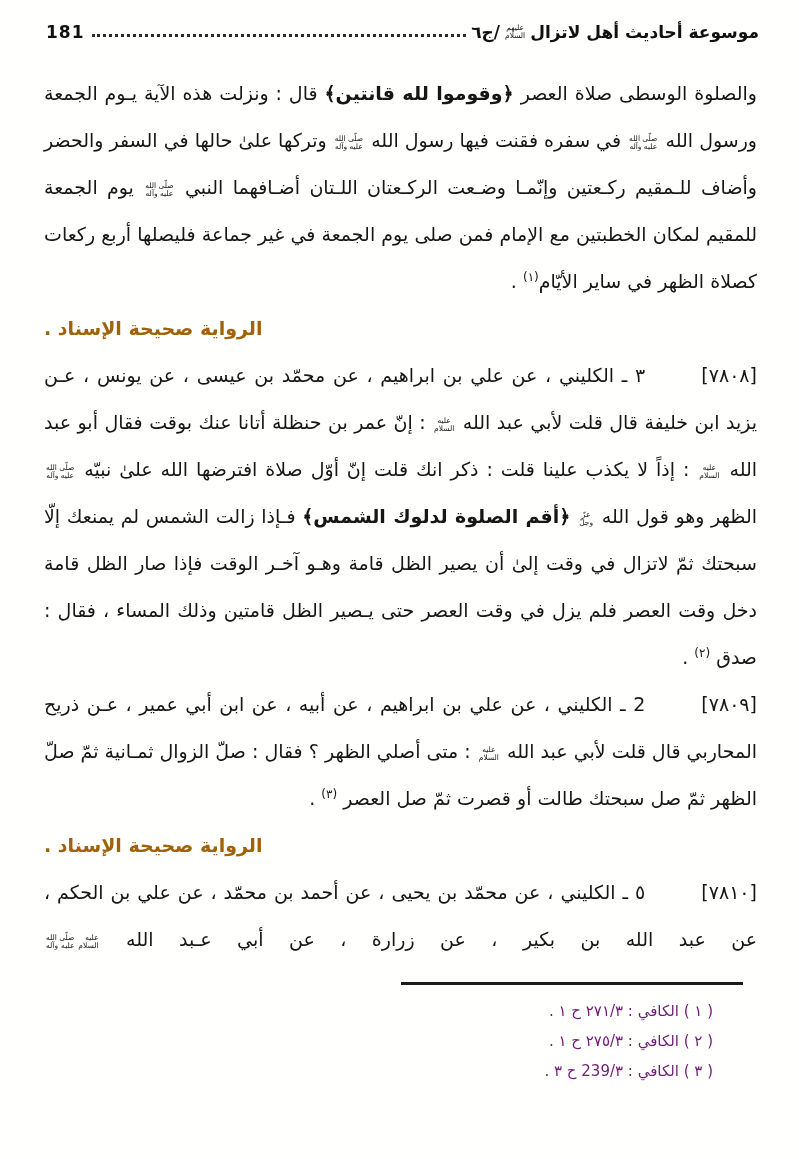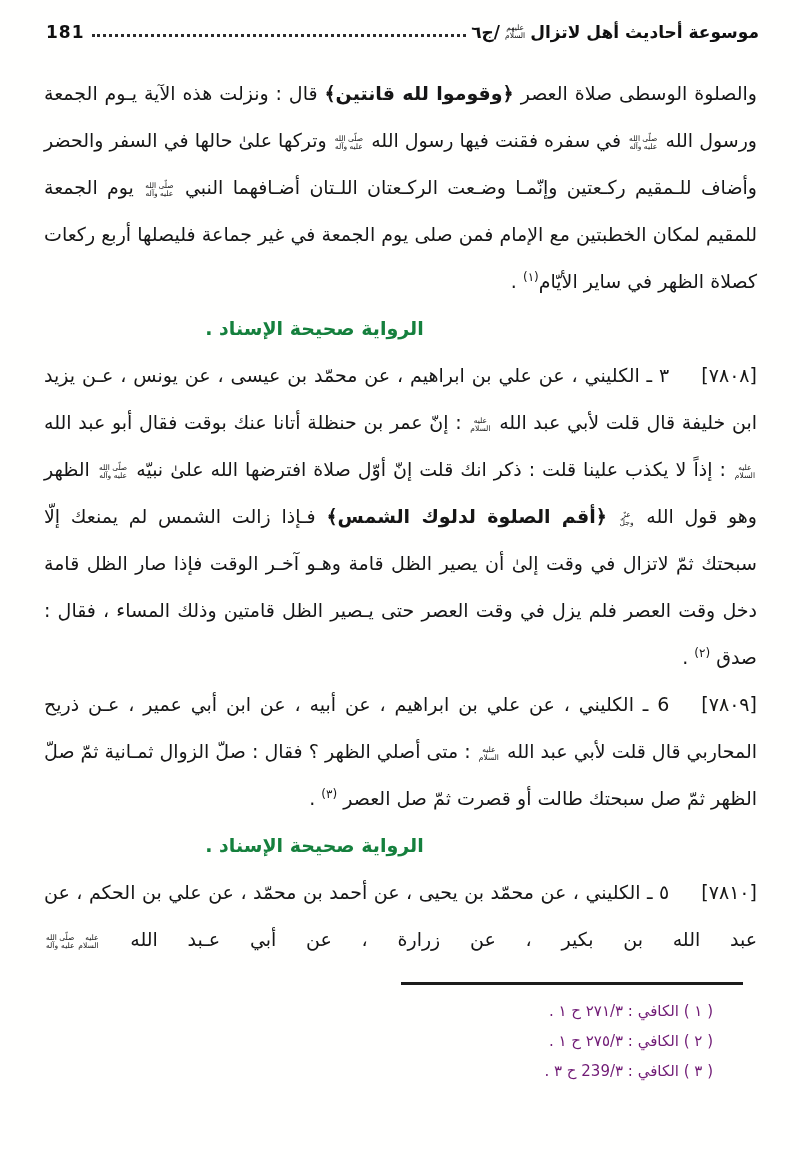--- a/index.html
+++ b/index.html
@@ -20,24 +20,24 @@
   
   .bodytext{
     direction:rtl;text-align:justify;
     margin-top:28px;padding:0 42px 0 44px;
     font-size:19px;line-height:47px;color:#161616;
     max-height:892px;overflow:hidden;
   }
   .para{margin:0;}
   .fill-last{text-align-last:justify;}
   .grade{
-    margin:0;padding-right:172px;text-align:center;
-    font-weight:bold;color:#15803d;
+    margin:0;padding-right:172px;text-align:left;
+    font-weight:bold;color:#a16207;
   }
-  .hnum{letter-spacing:2px;margin-left:32px;white-space:nowrap;}
+  .hnum{letter-spacing:2px;margin-left:56px;white-space:nowrap;}
   .quran{font-weight:bold;}
   .supref{font-size:12px;vertical-align:7px;line-height:0;letter-spacing:1px;}
   
   .hon{
     display:inline-block;font-size:7.5px;line-height:1.1;
     text-align:center;vertical-align:-4px;margin:0 2px;
     font-weight:normal;transform:translateY(-2px);
   }
   .hon div{white-space:nowrap;}
   
@@ -60,21 +60,21 @@
       <span>/ج٦</span>
     </span>
     <span class="leader"></span>
     <span class="pagenum">181</span>
   </div>
 
   <div class="bodytext">
       <div class="para"><span>والصلوة الوسطى صلاة العصر </span><span class="quran">﴿وقوموا لله قانتين﴾</span><span> قال : ونزلت هذه الآية يـوم الجمعة ورسول الله </span><span class="hon"><div>صلّى الله</div><div>عليه وآله</div></span><span> في سفره فقنت فيها رسول الله </span><span class="hon"><div>صلّى الله</div><div>عليه وآله</div></span><span> وتركها علىٰ حالها في السفر والحضر وأضاف للـمقيم ركـعتين وإنّمـا وضـعت الركـعتان اللـتان أضـافهما النبي </span><span class="hon"><div>صلّى الله</div><div>عليه وآله</div></span><span> يوم الجمعة للمقيم لمكان الخطبتين مع الإمام فمن صلى يوم الجمعة في غير جماعة فليصلها أربع ركعات كصلاة الظهر في ساير الأيّام</span><span class="supref">(١)</span><span> .</span></div>
       <div class="grade"><span style="font-weight: bold;">الرواية صحيحة الإسناد .</span></div>
       <div class="para"><span class="hnum">[٧٨٠٨]</span><span>٣ ـ الكليني ، عن علي بن ابراهيم ، عن محمّد بن عيسى ، عن يونس ، عـن يزيد ابن خليفة قال قلت لأبي عبد الله </span><span class="hon"><div>عليه</div><div>السلام</div></span><span> : إنّ عمر بن حنظلة أتانا عنك بوقت فقال أبو عبد الله </span><span class="hon"><div>عليه</div><div>السلام</div></span><span> : إذاً لا يكذب علينا قلت : ذكر انك قلت إنّ أوّل صلاة افترضها الله علىٰ نبيّه </span><span class="hon"><div>صلّى الله</div><div>عليه وآله</div></span><span> الظهر وهو قول الله </span><span class="hon"><div>عزّ</div><div>وجلّ</div></span><span> </span><span class="quran">﴿أقم الصلوة لدلوك الشمس﴾</span><span> فـإذا زالت الشمس لم يمنعك إلّا سبحتك ثمّ لاتزال في وقت إلىٰ أن يصير الظل قامة وهـو آخـر الوقت فإذا صار الظل قامة دخل وقت العصر فلم يزل في وقت العصر حتى يـصير الظل قامتين وذلك المساء ، فقال : صدق </span><span class="supref">(٢)</span><span> .</span></div>
-      <div class="para"><span class="hnum">[٧٨٠٩]</span><span>6 ـ الكليني ، عن علي بن ابراهيم ، عن أبيه ، عن ابن أبي عمير ، عـن ذريح المحاربي قال قلت لأبي عبد الله </span><span class="hon"><div>عليه</div><div>السلام</div></span><span> : متى أصلي الظهر ؟ فقال : صلّ الزوال ثمـانية ثمّ صلّ الظهر ثمّ صل سبحتك طالت أو قصرت ثمّ صل العصر </span><span class="supref">(٣)</span><span> .</span></div>
+      <div class="para"><span class="hnum">[٧٨٠٩]</span><span>2 ـ الكليني ، عن علي بن ابراهيم ، عن أبيه ، عن ابن أبي عمير ، عـن ذريح المحاربي قال قلت لأبي عبد الله </span><span class="hon"><div>عليه</div><div>السلام</div></span><span> : متى أصلي الظهر ؟ فقال : صلّ الزوال ثمـانية ثمّ صلّ الظهر ثمّ صل سبحتك طالت أو قصرت ثمّ صل العصر </span><span class="supref">(٣)</span><span> .</span></div>
       <div class="grade"><span style="font-weight: bold;">الرواية صحيحة الإسناد .</span></div>
       <div class="para fill-last"><span class="hnum">[٧٨١٠]</span><span>٥ ـ الكليني ، عن محمّد بن يحيى ، عن أحمد بن محمّد ، عن علي بن الحكم ، عن عبد الله بن بكير ، عن زرارة ، عن أبي عـبد الله </span><span class="hon"><div>عليه</div><div>السلام</div></span><span class="hon"><div>صلّى الله</div><div>عليه وآله</div></span></div>
     </div>
 
   <div class="footer">
     <div class="fnrule"></div>
     <div class="footnotes">
         <div>( ١ ) الكافي : ٢٧١/٣ ح ١ .</div>
         <div>( ٢ ) الكافي : ٢٧٥/٣ ح ١ .</div>
         <div>( ٣ ) الكافي : 239/٣ ح ٣ .</div>

